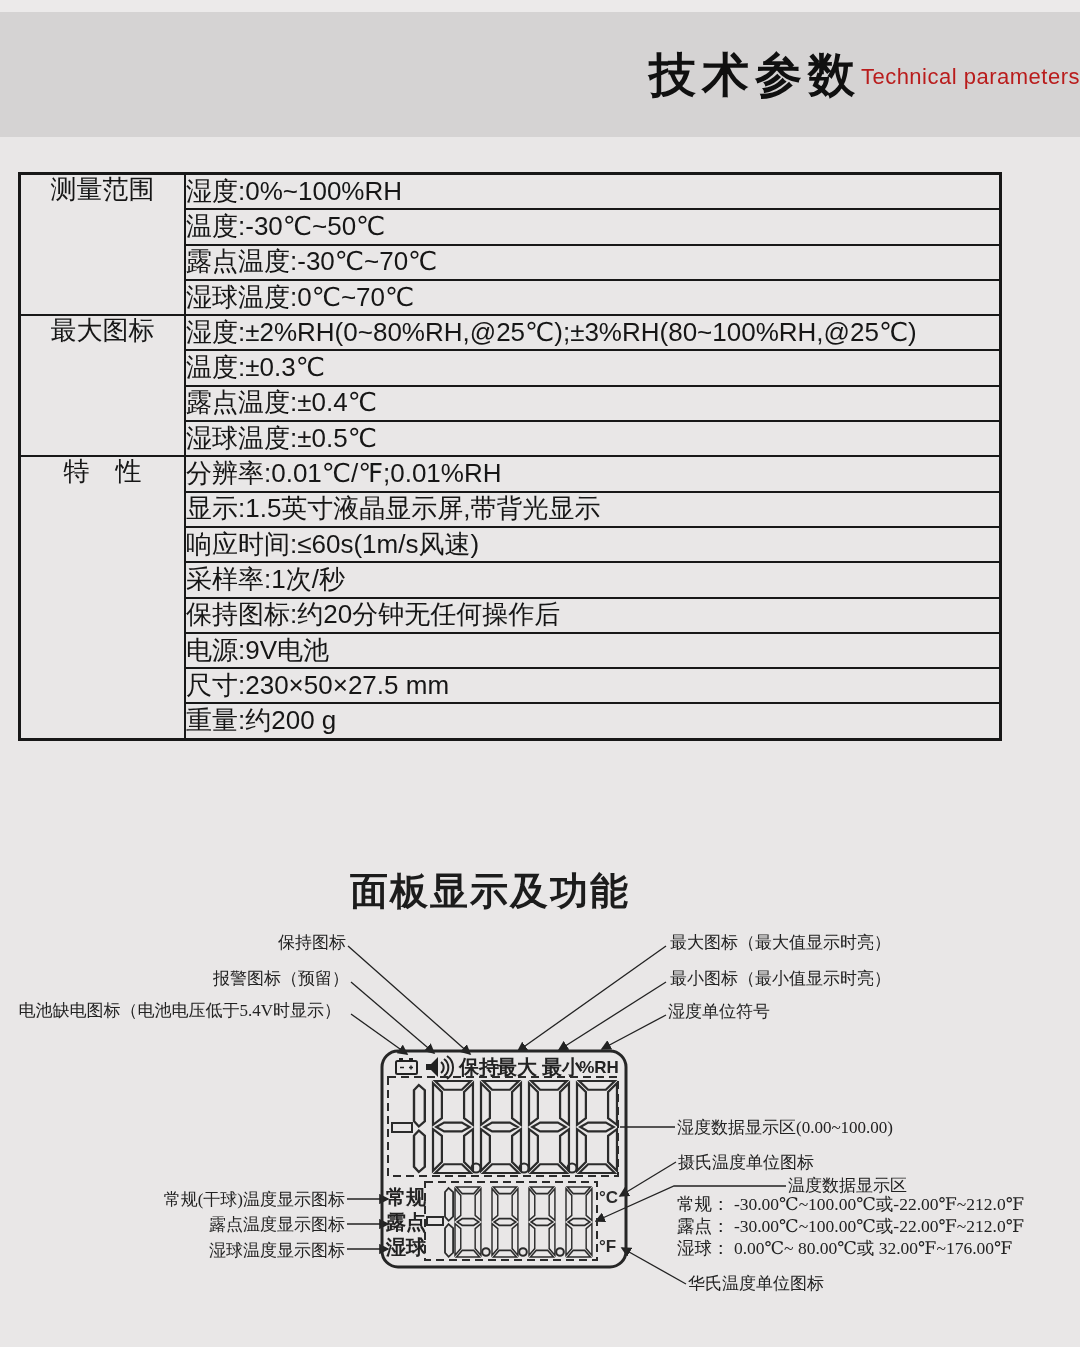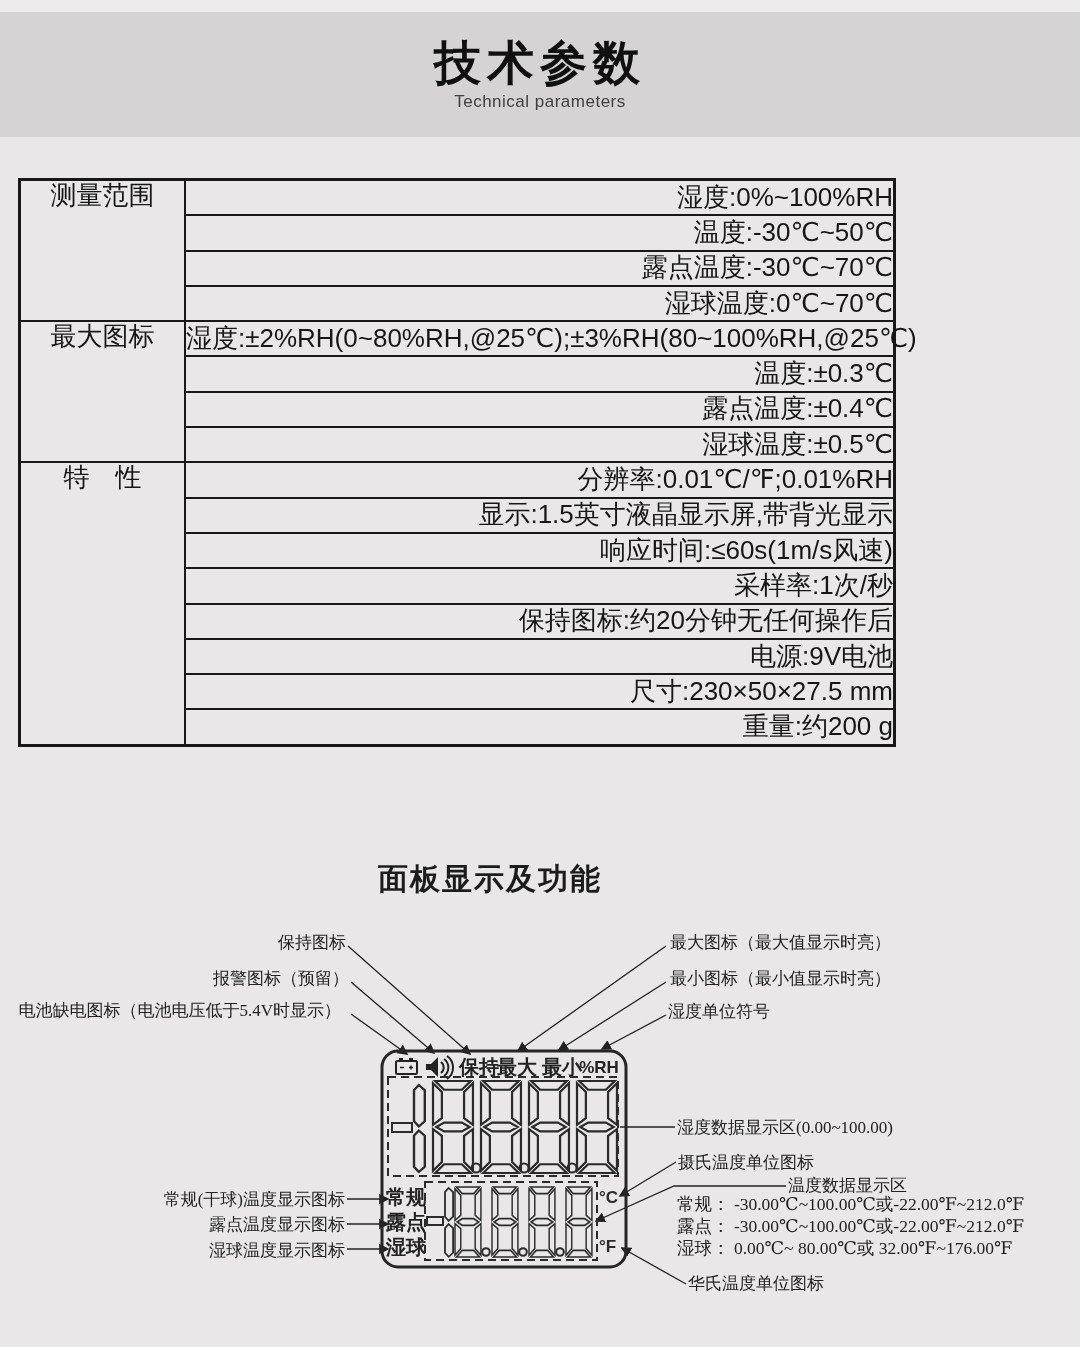--- a/index.html
+++ b/index.html
@@ -5,45 +5,45 @@
   html,body{margin:0;padding:0;}
   body{
     width:1080px;height:1347px;position:relative;overflow:hidden;
     background:#e9e7e7;
     font-family:"Liberation Sans","DejaVu Sans",sans-serif;
     color:#161616;
   }
   .top-strip{position:absolute;left:0;top:0;width:1080px;height:12px;background:#eceaea;}
   .header-band{
     position:absolute;left:0;top:12px;width:1080px;height:125px;background:#d5d3d3;
-    display:flex;flex-direction:column;align-items:center;justify-content:center;
+    display:flex;flex-direction:row;align-items:center;justify-content:flex-end;
   }
   .header-band h1{
     margin:0;font-size:47px;font-weight:bold;letter-spacing:6px;color:#101010;line-height:1.1;
   }
   .header-band .sub{
-    margin:4px 0 0 0;font-size:17px;color:#404040;letter-spacing:0.5px;
+    margin:4px 0 0 0;font-size:22px;color:#b91c1c;letter-spacing:0.5px;
   }
   table.spec{
-    position:absolute;left:18px;top:178px;width:878px;
+    position:absolute;left:18px;top:172px;width:984px;
     border-collapse:collapse;table-layout:fixed;
     border:3px solid #181818;background:transparent;
   }
   table.spec td{
     border:2px solid #181818;height:33.3px;padding:0;
     font-size:26px;font-weight:500;line-height:1.15;white-space:nowrap;
   }
   td.lbl{
     width:163px;text-align:center;vertical-align:top;padding-top:4px;
     font-size:27px;
   }
-  td.val{padding-left:15px;text-align:right;}
+  td.val{padding-left:15px;}
   .section-title{
     position:absolute;left:0;top:834px;width:980px;text-align:center;
-    font-size:30px;font-weight:bold;color:#1c1c1c;letter-spacing:2px;
+    font-size:38px;font-weight:bold;color:#1c1c1c;letter-spacing:2px;
   }
   svg.panel{position:absolute;left:0;top:905px;}
   .co{font-family:"Liberation Serif","DejaVu Serif",serif;font-size:17px;fill:#222;}
   .rng{font-family:"Liberation Serif","DejaVu Serif",serif;font-size:17.5px;fill:#222;}
   .lcdcn{font-family:"Liberation Sans","DejaVu Sans",sans-serif;font-size:20px;font-weight:bold;fill:#222;}
   .lcdrh{font-family:"Liberation Sans","DejaVu Sans",sans-serif;font-size:17px;font-weight:bold;fill:#222;}
   .lcdunit{font-family:"Liberation Sans","DejaVu Sans",sans-serif;font-size:17px;font-weight:bold;fill:#2b2b2b;}
   .ln{stroke:#222;stroke-width:1.3;fill:none;}
   .ol{fill:none;stroke:#222;stroke-width:2;}
   .lcd{fill:none;stroke:#262626;stroke-width:3;}

